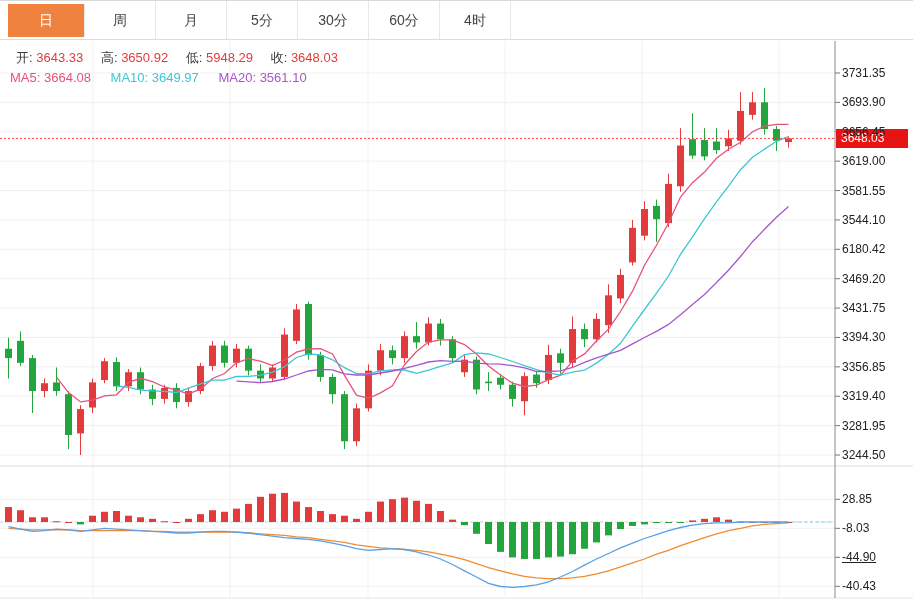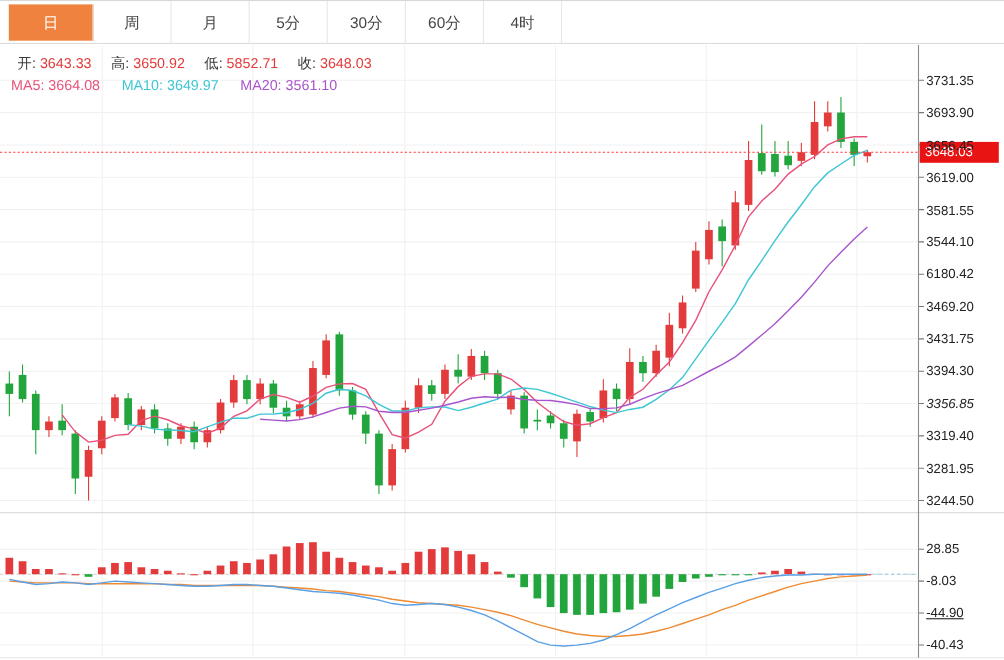--- a/index.html
+++ b/index.html
@@ -291,21 +291,21 @@
       <line x1="792" y1="522" x2="833" y2="522" stroke="#8ecff0" stroke-dasharray="3,3"></line>
       <line x1="835" y1="41" x2="835" y2="598" stroke="#8a8a8a"></line>
     </svg>
 
   <div class="quote-row">
     <span class="lbl">开:</span>
     <span class="val">3643.33</span>
     <span class="lbl">高:</span>
     <span class="val">3650.92</span>
     <span class="lbl">低:</span>
-    <span class="val">5852.71</span>
+    <span class="val">5948.29</span>
     <span class="lbl">收:</span>
     <span class="val">3648.03</span>
   </div>
 
   <div class="ma-row">
     <span class="c-ma5">MA5:</span>
     <span class="c-ma5 v">3664.08</span>
     <span class="c-ma10">MA10:</span>
     <span class="c-ma10 v">3649.97</span>
     <span class="c-ma20">MA20:</span>
@@ -319,21 +319,21 @@
       <div class="axis-label" style="top: 66px;">3731.35</div>
       <div class="axis-label" style="top: 95.3846px;">3693.90</div>
       <div class="axis-label" style="top: 124.769px;">3656.45</div>
       <div class="axis-label" style="top: 154.154px;">3619.00</div>
       <div class="axis-label" style="top: 183.538px; text-align: right;">3581.55</div>
       <div class="axis-label" style="top: 212.923px;">3544.10</div>
       <div class="axis-label" style="top: 242.308px;">6180.42</div>
       <div class="axis-label" style="top: 271.692px;">3469.20</div>
       <div class="axis-label" style="top: 301.077px;">3431.75</div>
       <div class="axis-label" style="top: 330.462px;">3394.30</div>
-      <div class="axis-label" style="top: 359.846px; font-style: italic;">3356.85</div>
+      <div class="axis-label" style="top: 359.846px;">3356.85</div>
       <div class="axis-label" style="top: 389.231px;">3319.40</div>
       <div class="axis-label" style="top: 418.615px;">3281.95</div>
       <div class="axis-label" style="top: 448px;">3244.50</div>
       <div class="axis-label" style="top: 492.315px;">28.85</div>
       <div class="axis-label" style="top: 521.314px;">-8.03</div>
       <div class="axis-label" style="top: 550.305px; text-decoration: underline;">-44.90</div>
       <div class="axis-label" style="top: 579.304px;">-40.43</div>
     </div>
 </div>
 

